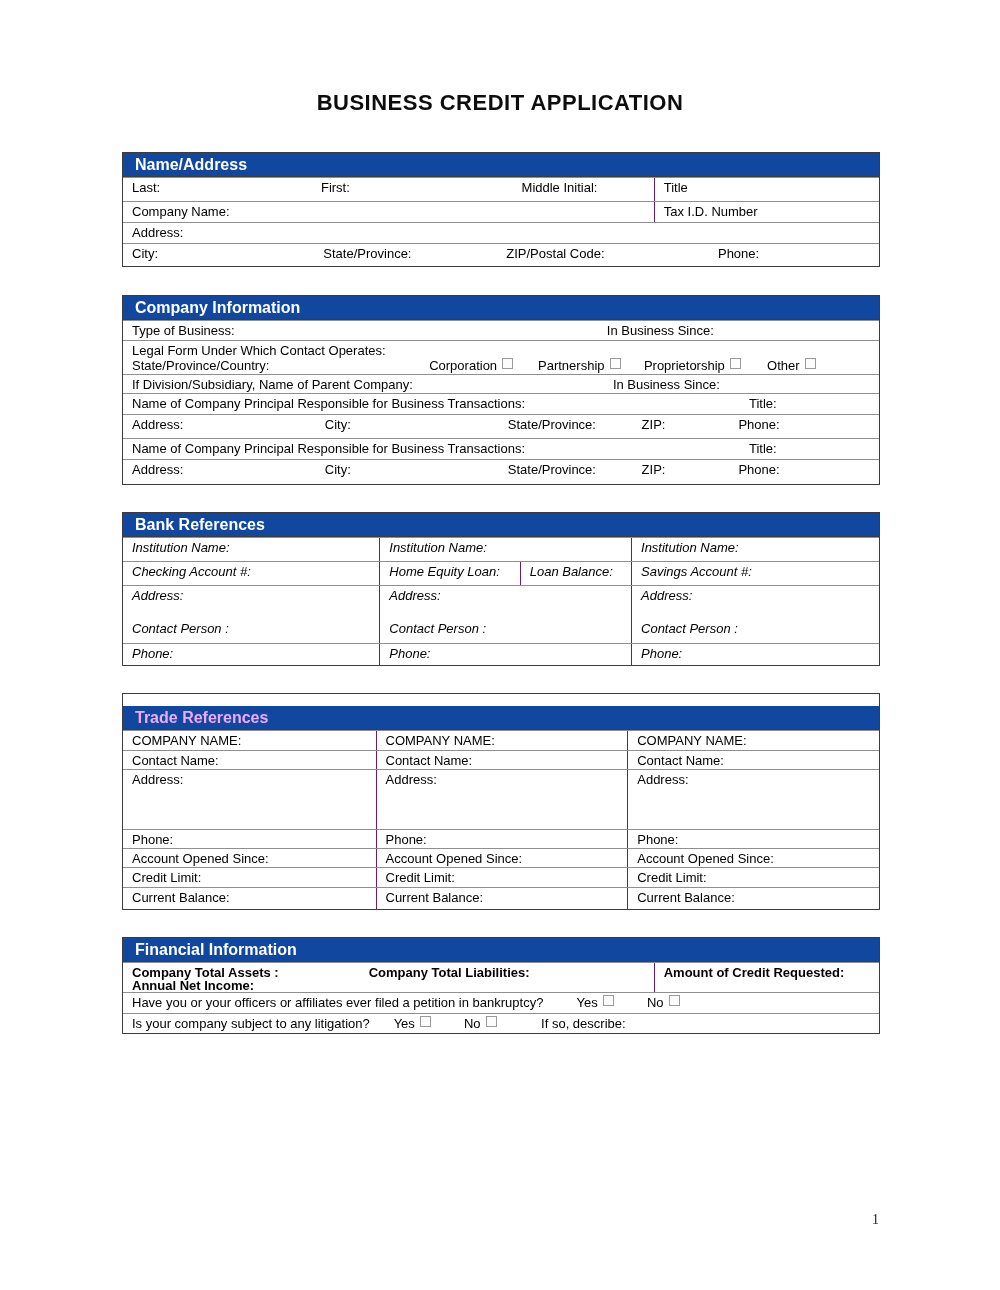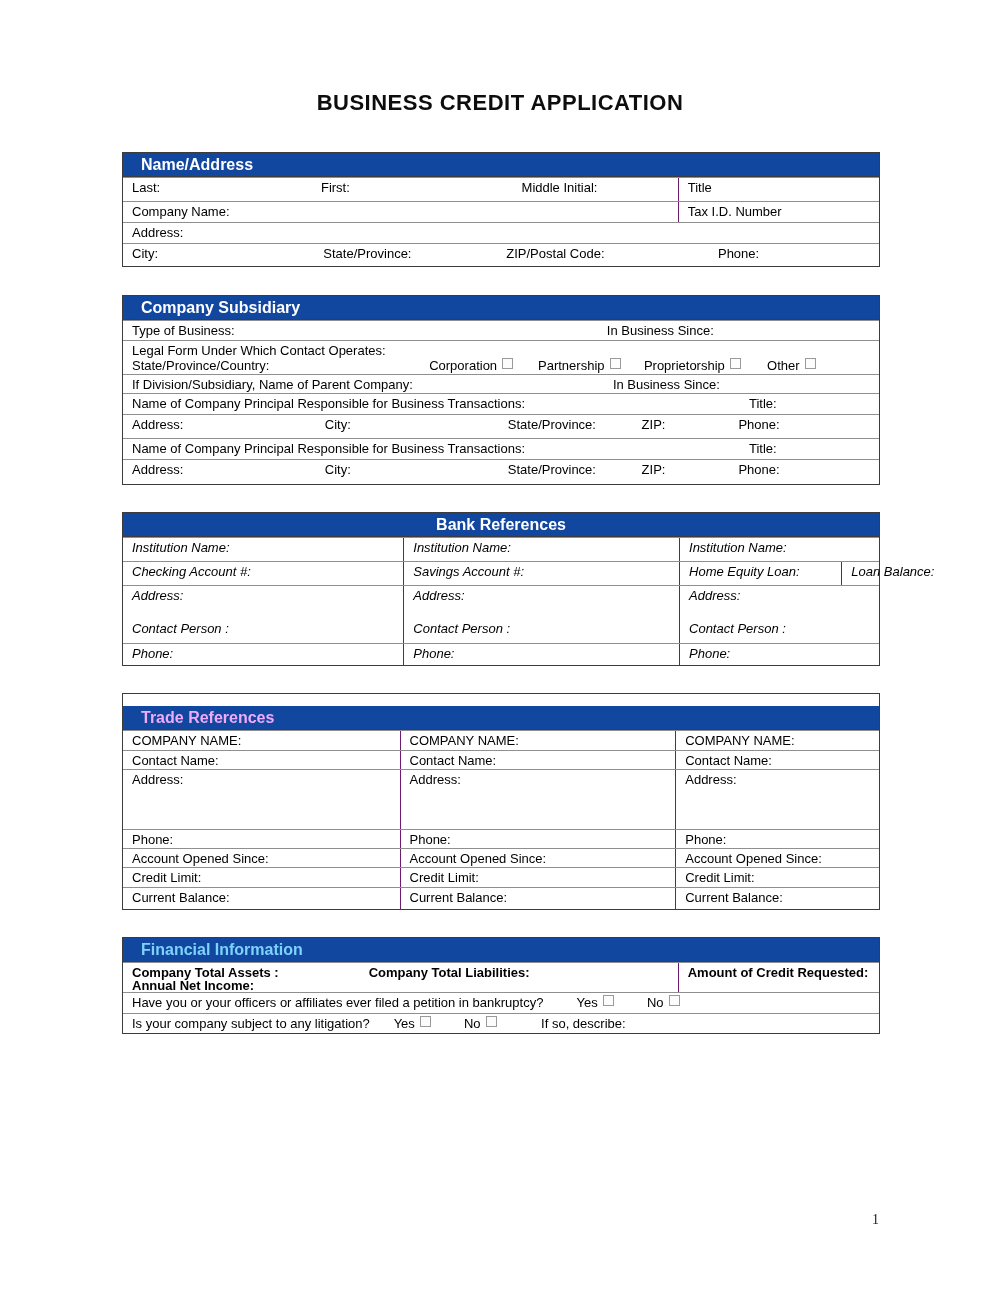--- a/index.html
+++ b/index.html
@@ -26,29 +26,29 @@
   .content { margin-left: 122px; width: 758px; }
 
   .section { border: 1px solid #3c3c3c; margin-bottom: 28px; background: #ffffff; }
   .sec-header {
     background: #1247A0;
     color: #ffffff;
     font-weight: bold;
     font-size: 16px;
     height: 24px;
     line-height: 23px;
-    padding: 0 18px;
+    padding: 0 12px;
     border-bottom: 1px solid #3c3c3c;
   }
   .row { position: relative; border-top: 1px solid #8f8f8f; }
   .row:first-of-type { border-top: none; }
   .row .lbl { display: inline-block; padding: 2px 0 0 9px; line-height: 15px; }
   .ab { position: absolute; top: 2px; line-height: 15px; white-space: nowrap; }
 
-  .cols { display: grid; height: 100%; gap: 24px; }
+  .cols { display: grid; height: 100%; }
   .cell { position: relative; height: 100%; }
   .cell + .cell { border-left: 1px solid #701a75; }
 
   .grid-70 { grid-template-columns: 70.2% 29.8%; }
   .grid-bank { grid-template-columns: 33.9% 33.3% 32.8%; font-style: italic; }
   .grid-equal { grid-template-columns: 33.4% 33.3% 33.3%; }
   .grid-loan { grid-template-columns: 55.6% 44.4%; }
 
   .cb {
     display: inline-block;
@@ -112,21 +112,21 @@
       </div>
       <div class="row h23">
         <span class="lbl">City:</span>
         <span class="ab" style="left:26.5%">State/Province:</span>
         <span class="ab" style="left:50.7%">ZIP/Postal Code:</span>
         <span class="ab" style="left:78.7%">Phone:</span>
       </div>
     </div>
 
     <div class="section" style="margin-bottom:27px">
-      <div class="sec-header" style="background: rgb(18, 71, 160); color: rgb(255, 255, 255);">Company Subsidiary</div>
+      <div class="sec-header" style="background: rgb(18, 71, 160); color: rgb(255, 255, 255);">Company Information</div>
       <div class="row h20">
         <span class="lbl">Type of Business:</span>
         <span class="ab" style="left:64%">In Business Since:</span>
       </div>
       <div class="row h34">
         <span class="lbl">Legal Form Under Which Contact Operates:</span>
         <span class="ab" style="left:9px; top:17px">State/Province/Country:</span>
         <span class="ab" style="left:40.5%; top:17px"><span>Corporation</span><span class="cb"></span></span>
         <span class="ab" style="left:54.9%; top:17px"><span>Partnership</span><span class="cb"></span></span>
         <span class="ab" style="left:68.9%; top:17px"><span>Proprietorship</span><span class="cb"></span></span>
@@ -154,38 +154,38 @@
       <div class="row h25">
         <span class="lbl">Address:</span>
         <span class="ab" style="left:26.7%">City:</span>
         <span class="ab" style="left:50.9%">State/Province:</span>
         <span class="ab" style="left:68.6%">ZIP:</span>
         <span class="ab" style="left:81.4%">Phone:</span>
       </div>
     </div>
 
     <div class="section" style="margin-bottom:27px">
-      <div class="sec-header" style="background: rgb(18, 71, 160); color: rgb(255, 255, 255); text-align: center;">Bank References</div>
+      <div class="sec-header" style="background: rgb(18, 71, 160); color: rgb(255, 255, 255);">Bank References</div>
       <div class="row h24">
         <div class="cols grid-bank">
           <div class="cell"><span class="lbl">Institution Name:</span></div>
           <div class="cell"><span class="lbl">Institution Name:</span></div>
           <div class="cell"><span class="lbl">Institution Name:</span></div>
         </div>
       </div>
       <div class="row h24">
         <div class="cols grid-bank">
           <div class="cell"><span class="lbl">Checking Account #:</span></div>
-          <div class="cell"><span class="lbl">Savings Account #:</span></div>
           <div class="cell">
             <div class="cols grid-loan">
               <div class="cell"><span class="lbl">Home Equity Loan:</span></div>
               <div class="cell"><span class="lbl">Loan Balance:</span></div>
             </div>
           </div>
+          <div class="cell"><span class="lbl">Savings Account #:</span></div>
         </div>
       </div>
       <div class="row h58">
         <div class="cols grid-bank">
           <div class="cell">
             <span class="lbl">Address:</span>
             <span class="ab" style="left:9px; top:35px">Contact Person :</span>
           </div>
           <div class="cell">
             <span class="lbl">Address:</span>
@@ -253,21 +253,21 @@
       <div class="row h22">
         <div class="cols grid-equal">
           <div class="cell"><span class="lbl">Current Balance:</span></div>
           <div class="cell"><span class="lbl">Current Balance:</span></div>
           <div class="cell"><span class="lbl">Current Balance:</span></div>
         </div>
       </div>
     </div>
 
     <div class="section" style="margin-bottom:0">
-      <div class="sec-header" style="background: rgb(18, 71, 160); color: #7dd3fc;">Financial Information</div>
+      <div class="sec-header" style="background: rgb(18, 71, 160); color: #ffffff;">Financial Information</div>
       <div class="row h30">
         <div class="cols grid-70">
           <div class="cell">
             <span class="lbl bold">Company Total Assets :</span>
             <span class="ab bold" style="left:46.3%">Company Total Liabilities:</span>
             <span class="ab bold" style="left:9px; top:15px">Annual Net Income:</span>
           </div>
           <div class="cell">
             <span class="lbl bold">Amount of Credit Requested:</span>
           </div>

